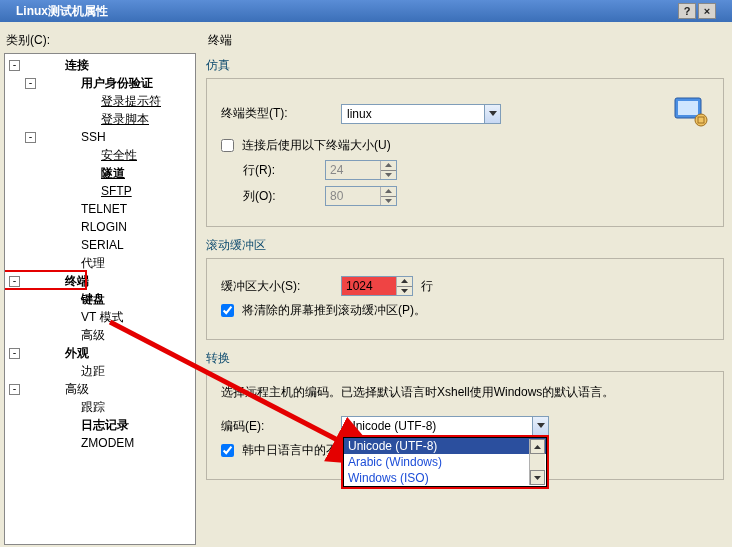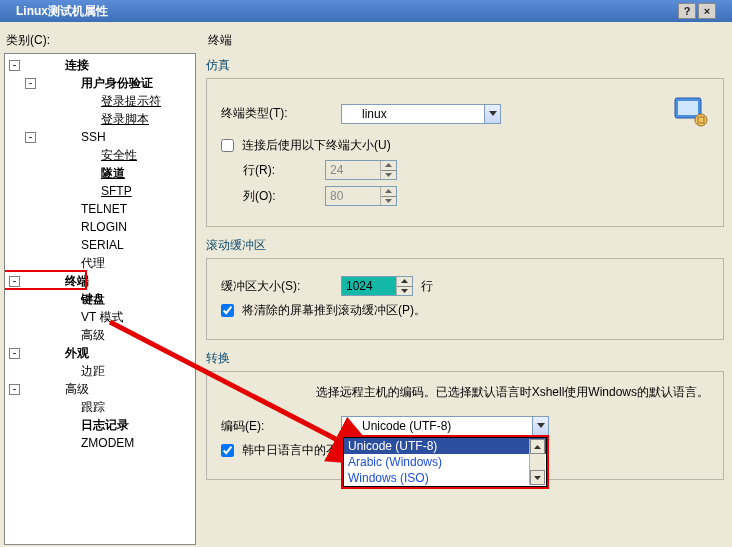--- a/index.html
+++ b/index.html
@@ -32,24 +32,24 @@
 .rightpane { flex: 1; padding: 4px 8px 4px 6px; font-size: 12px; position: relative; }
 .section { margin-bottom: 10px; }
 .section .head { color: #0c4a6e; margin-bottom: 4px; }
 .section .box { border: 1px solid #b9b5a8; border-top: none; position: relative; padding: 12px 14px 14px 14px; }
 .section .box::before { content: ""; position: absolute; top: 0; left: 0; right: 0; border-top: 1px solid #b9b5a8; }
 .row { display: flex; align-items: center; margin: 6px 0; }
 .row .lab { width: 120px; }
 .row .lab2 { width: 82px; }
 input[type=text], .combo, .spin input { font-size: 12px; }
 .combo { display: inline-flex; border: 1px solid #7f9db9; background: #fff; height: 20px; align-items: center; }
-.combo .cval { flex: 1; padding: 0 20px; }
+.combo .cval { flex: 1; padding: 0 5px; }
 .combo .cbtn { width: 16px; height: 100%; border-left: 1px solid #7f9db9; background: linear-gradient(#e8f0fb,#c7d8f3); display: flex; align-items: center; justify-content: center; }
 .combo .cbtn svg { display: block; }
-.spin { display: inline-flex; border: 1px solid #7f9db9; background: #14b8a6; height: 20px; width: 72px; align-items: stretch; }
+.spin { display: inline-flex; border: 1px solid #7f9db9; background: #ef4444; height: 20px; width: 72px; align-items: stretch; }
 .spin.disabled { background: #ece9d8; color: #888; }
 .spin .sval { flex: 1; padding: 0 4px; display: flex; align-items: center; }
 .spin .sbtns { width: 16px; display: flex; flex-direction: column; border-left: 1px solid #b0b0b0; }
 .spin .sb { flex: 1; background: #ece9d8; border: 1px solid #888; border-width: 1px 0 0 0; display:flex; align-items:center; justify-content:center; }
 .spin .sb:first-child { border-top: none; }
 .chk { display: flex; align-items: center; gap: 8px; }
 .chk input { width: 13px; height: 13px; }
 
 .icon-term { width: 36px; height: 32px; }
 
@@ -311,21 +311,21 @@
         <div class="row chk">
           <input type="checkbox" checked="" style="">
             <span>将清除的屏幕推到滚动缓冲区(P)。</span>
         </div>
       </div>
     </div>
 
     <div class="section">
       <div class="head">转换</div>
       <div class="box" style="position:relative;">
-        <div style="line-height:1.6;text-align:right;">选择远程主机的编码。已选择默认语言时Xshell使用Windows的默认语言。</div>
+        <div style="line-height:1.6;">选择远程主机的编码。已选择默认语言时Xshell使用Windows的默认语言。</div>
         <div class="row" style="margin-top:14px;">
           <span class="lab">编码(E):</span>
           <span class="enc-combo-wrap">
             <span class="combo" style="width:208px;">
               <span class="cval">Unicode (UTF-8)</span>
               <span class="cbtn">
                   <svg width="8" height="6">
                     <polygon points="0,0 8,0 4,5" fill="#333"></polygon>
                   </svg>
                 </span>

